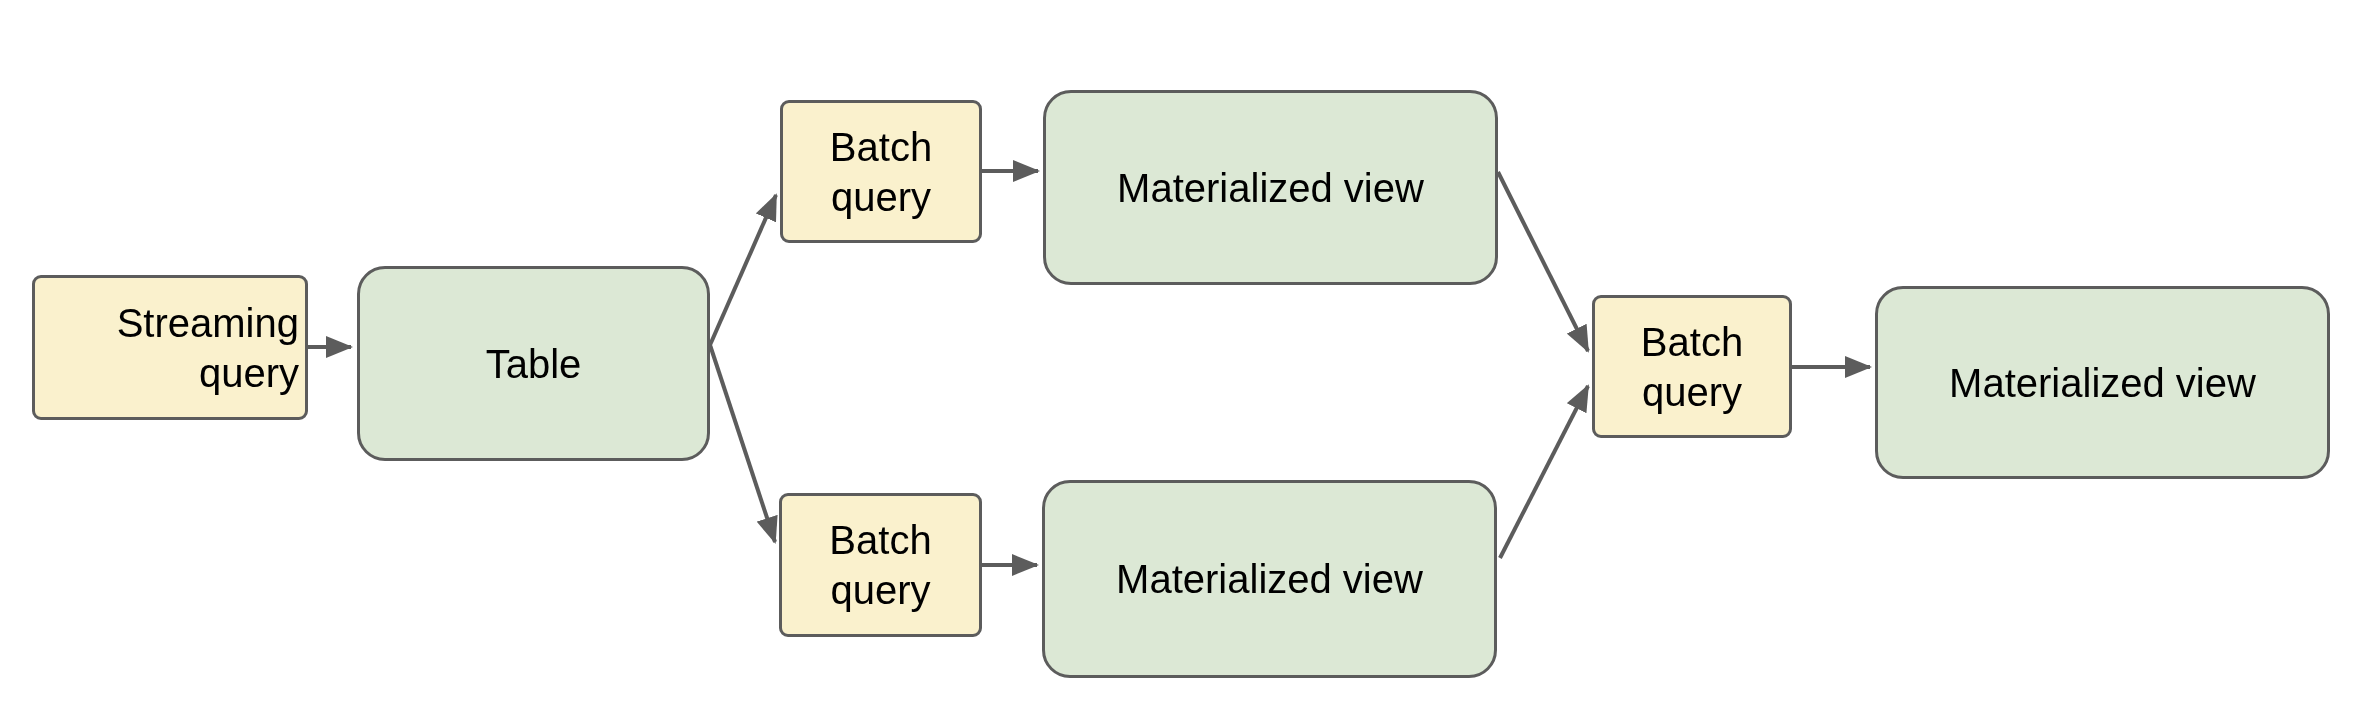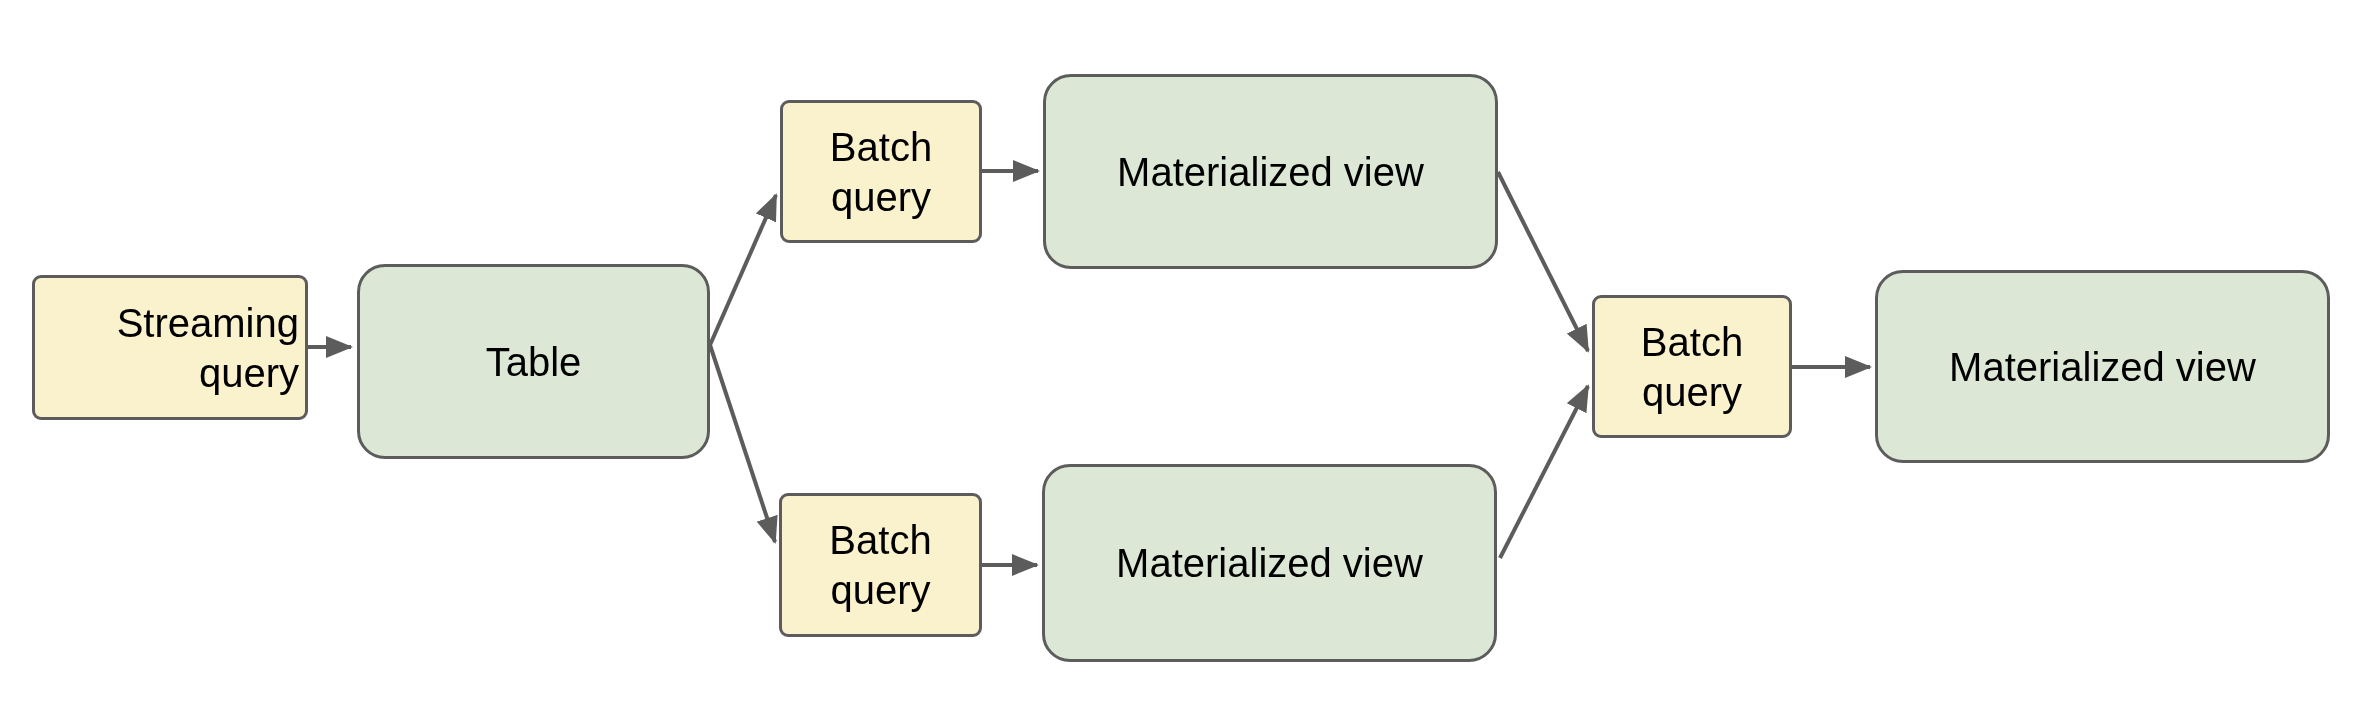--- a/index.html
+++ b/index.html
@@ -43,24 +43,25 @@
     color: var(--text, #000000);
     padding: 4px 6px;
   }
   .node--query {
     background: var(--yellow-fill, #faf1cd);
     border-radius: 9px;
   }
   .node--data {
     background: var(--green-fill, #dce8d5);
     border-radius: 28px;
+    margin-top: 16px;
   }
   
   #n-streaming-query   { left: 32px;   top: 275px; width: 276px; height: 145px; text-align: right; }
-  #n-table             { left: 357px;  top: 264px; width: 353px; height: 195px; text-align: center; }
+  #n-table             { left: 357px;  top: 250px; width: 353px; height: 195px; text-align: center; }
   #n-batch-query-top   { left: 780px;  top: 100px; width: 202px; height: 143px; }
   #n-mv-top            { left: 1043px; top: 74px;  width: 455px; height: 195px; }
   #n-batch-query-bottom{ left: 779px;  top: 493px; width: 203px; height: 144px; }
   #n-mv-bottom         { left: 1042px; top: 464px; width: 455px; height: 198px; }
   #n-batch-query-final { left: 1592px; top: 295px; width: 200px; height: 143px; }
   #n-mv-final          { left: 1875px; top: 270px; width: 455px; height: 193px; }
 </style>
 </head>
 <body>
 

